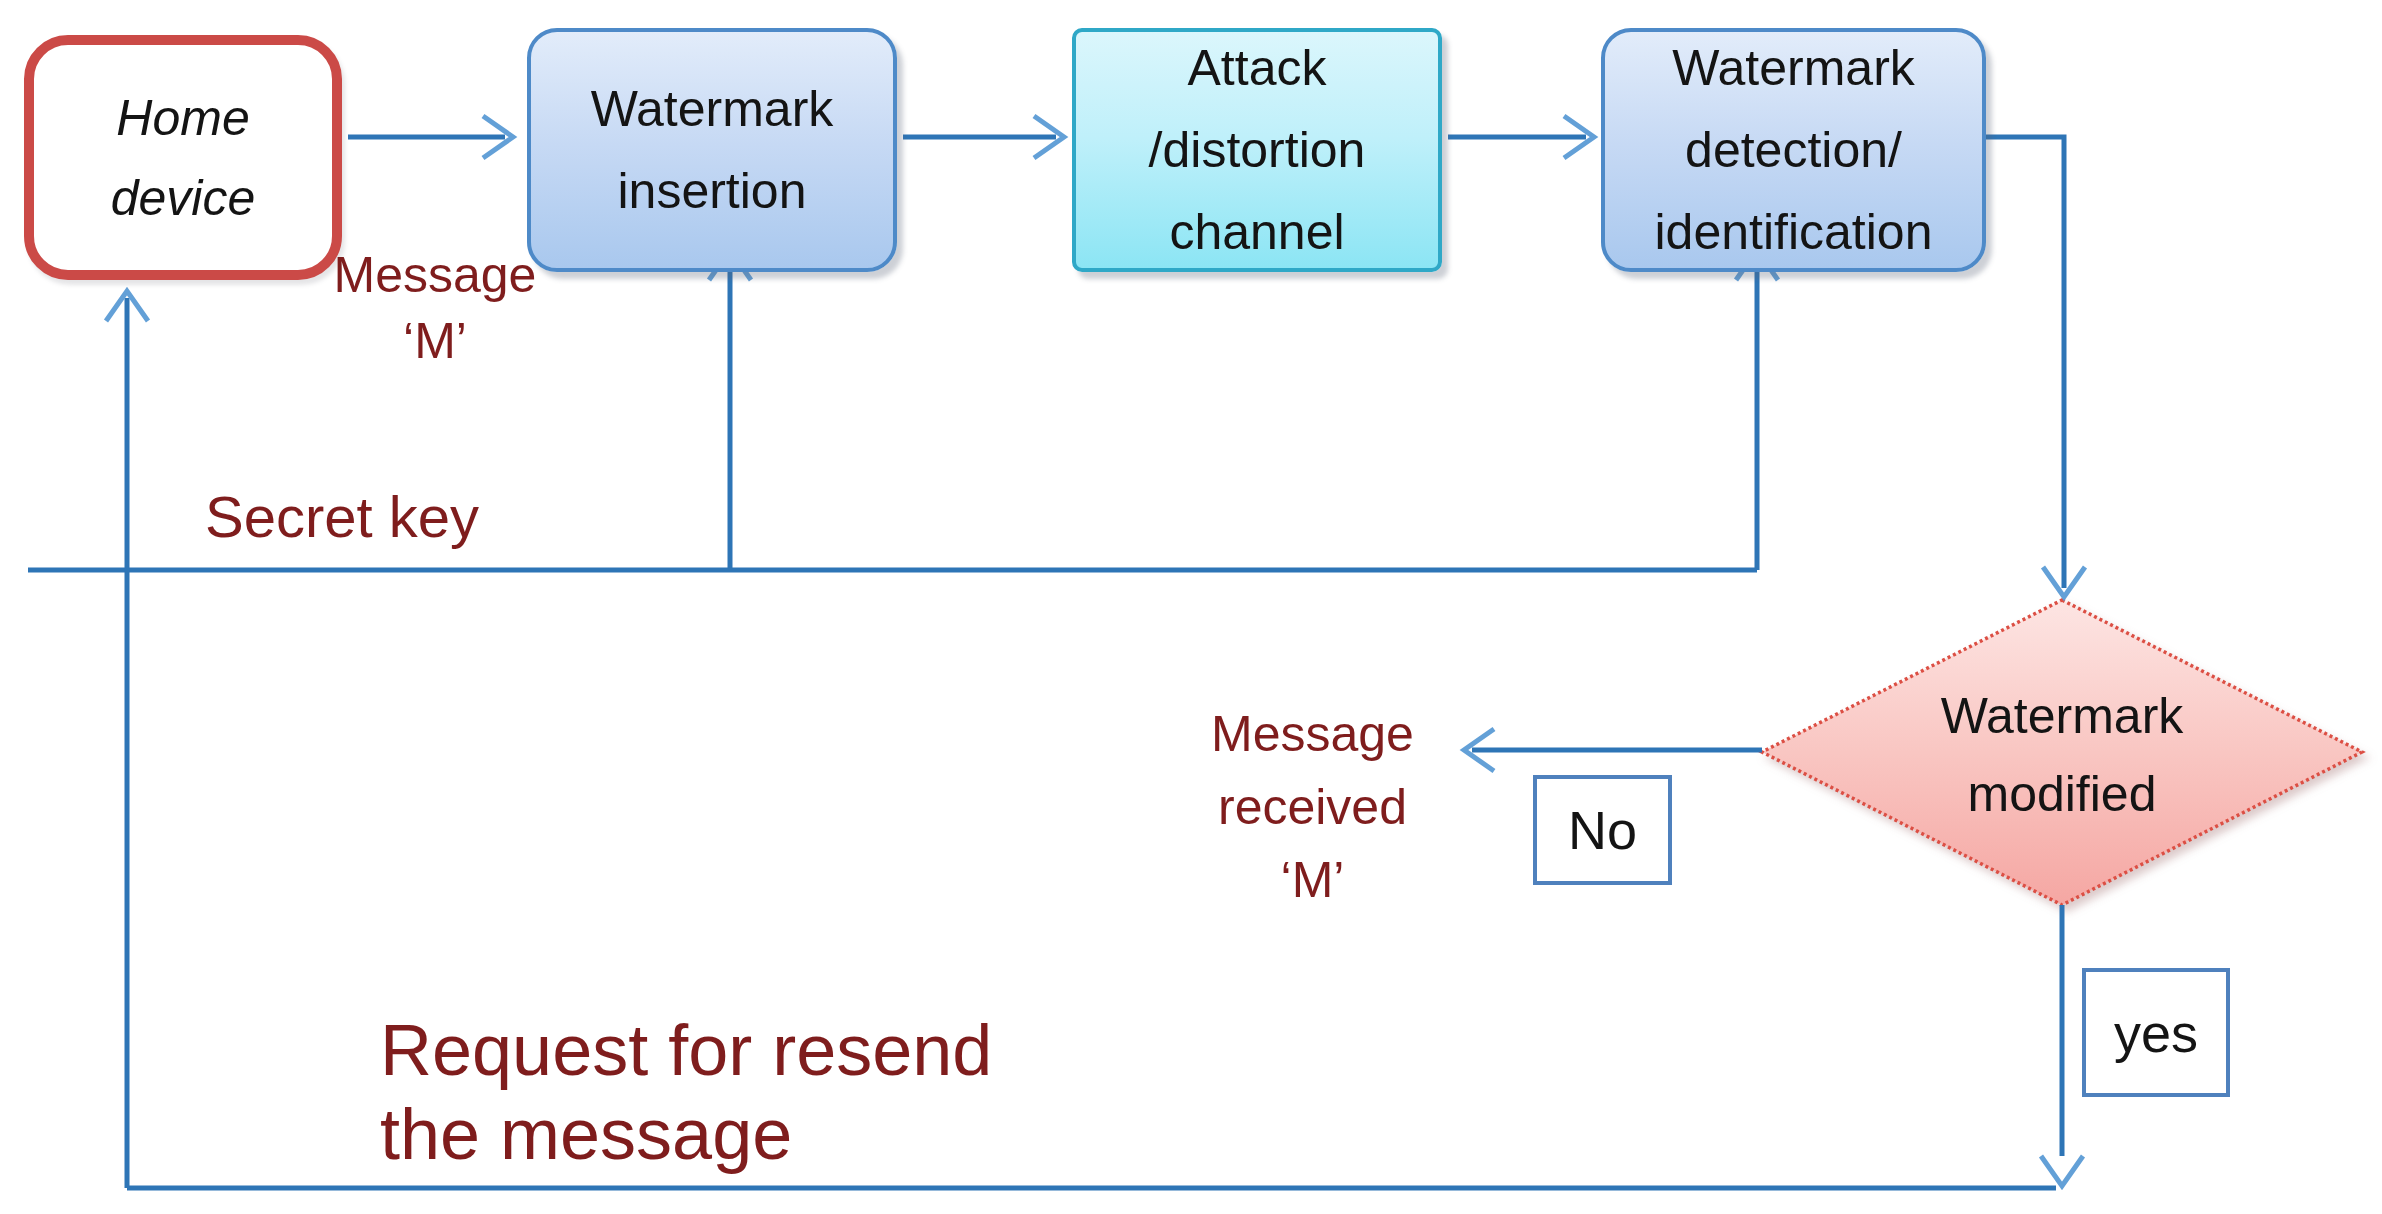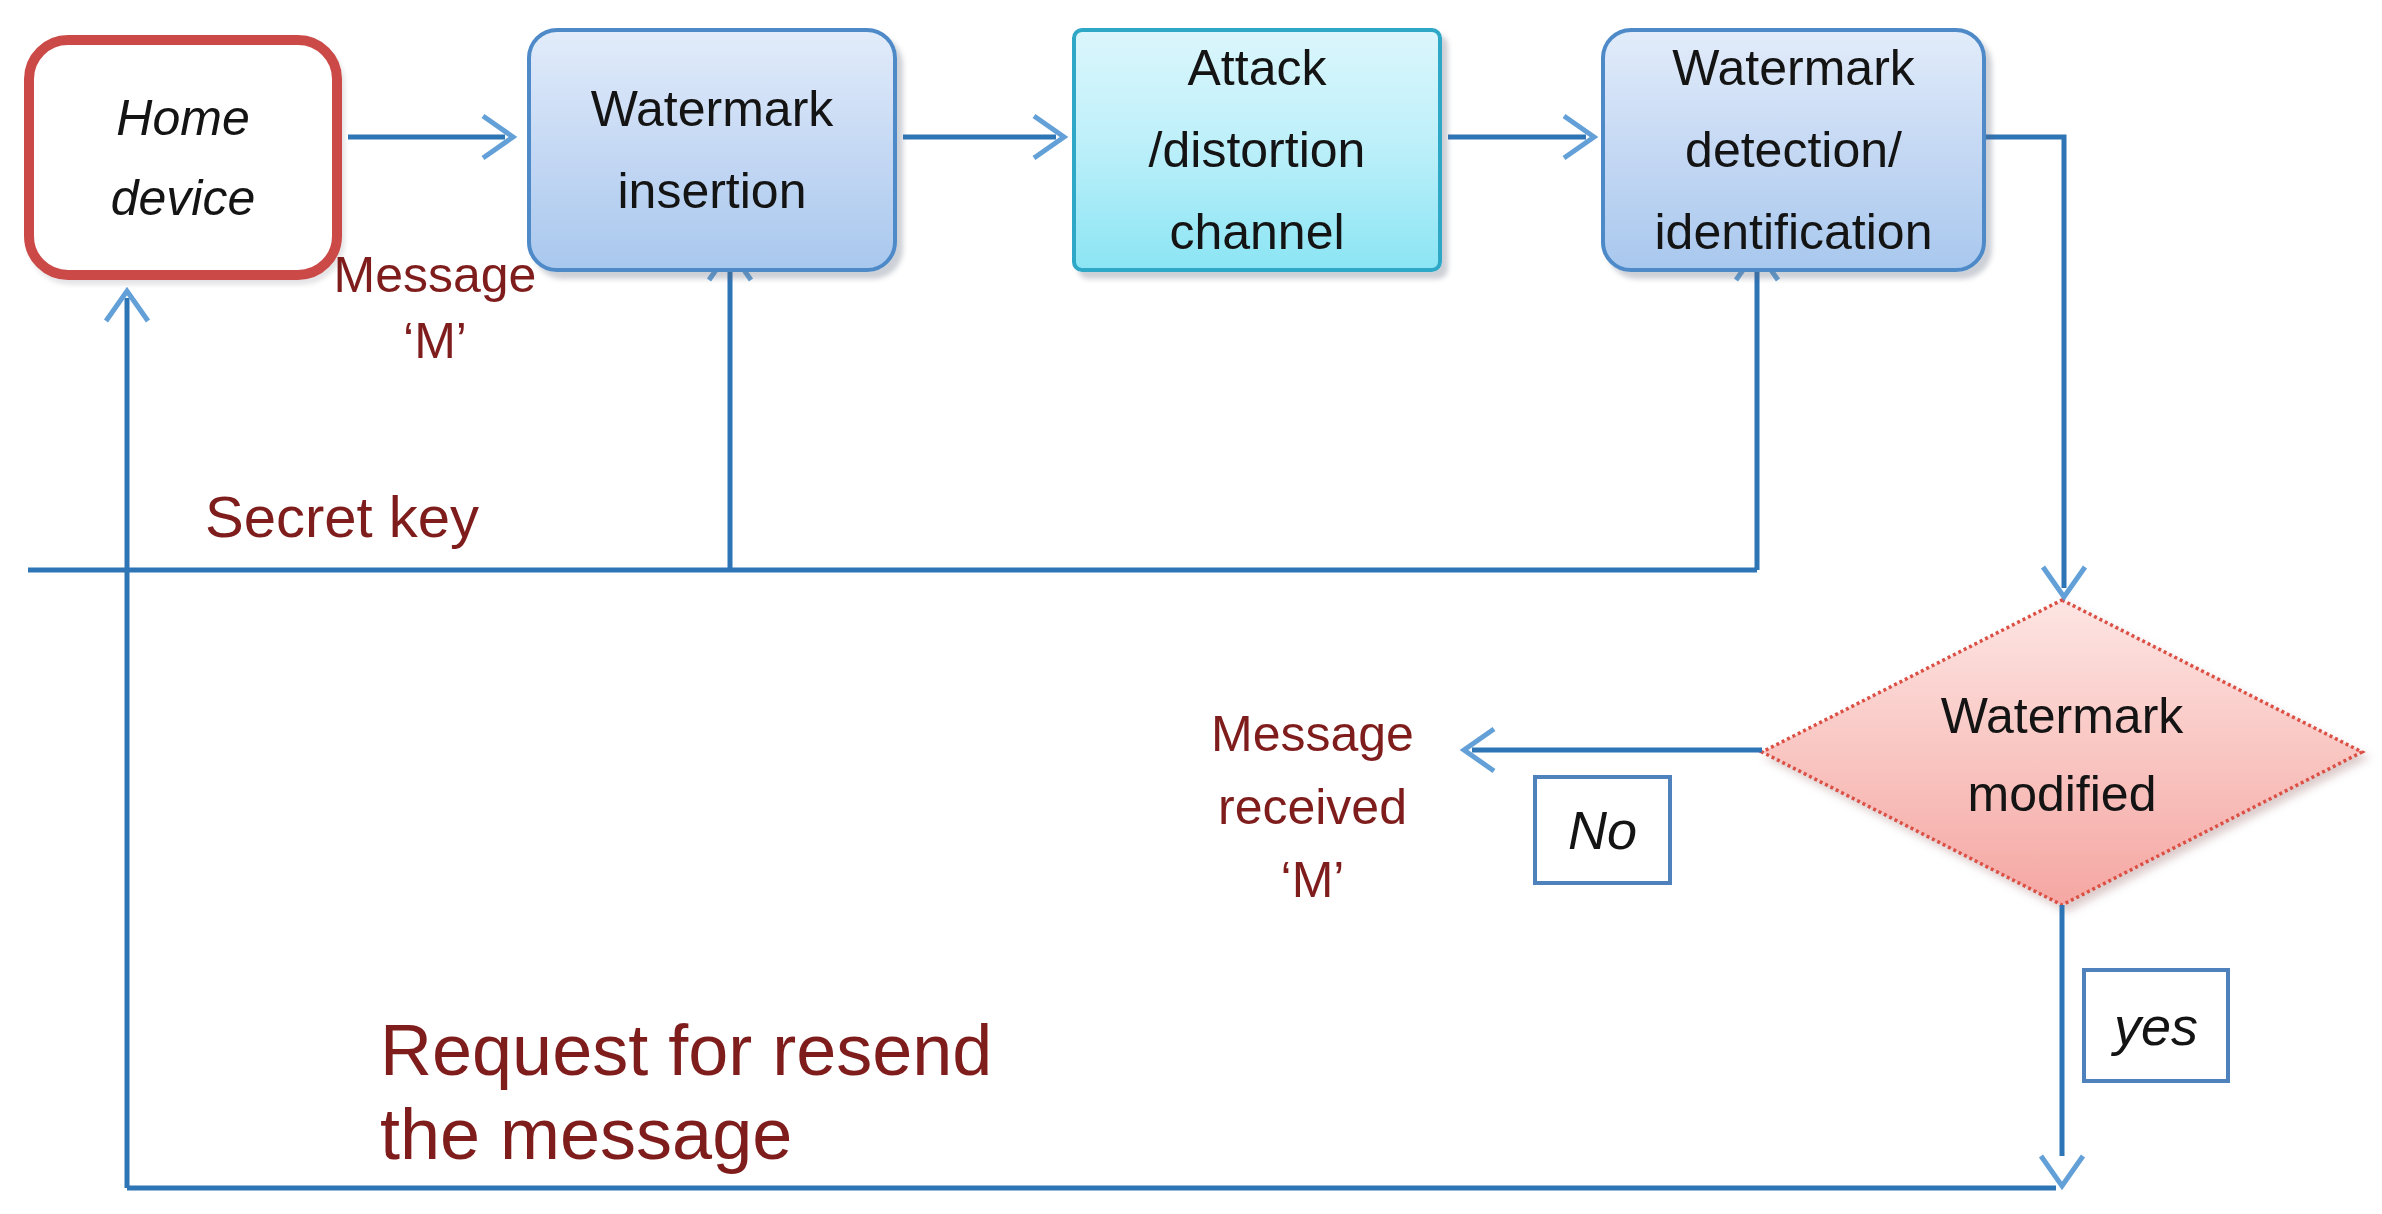--- a/index.html
+++ b/index.html
@@ -37,21 +37,20 @@
     background:linear-gradient(180deg,#dbf6fc 0%,#bff0fa 45%,#8ce5f4 100%);
     border:4px solid #2fa8c7;
     border-radius:10px;
     box-shadow:6px 7px 5px rgba(90,100,120,0.30);
   }
   .smallbox{
     background:#ffffff;
     border:4px solid #4f81bd;
     font-size:54px;line-height:60px;
     box-shadow:none;
-    font-style:italic;
   }
   .freelabel{
     position:absolute;
     white-space:pre-line;
     font-size:50px;line-height:66px;
     color:#7f1d1d;
   }
   .diamond-label{
     position:absolute;
     display:flex;align-items:center;justify-content:center;
@@ -126,21 +125,21 @@
 
   <div class="diamond-label" style="left:1812px;top:655px;width:500px;height:200px;">
     <span>Watermark
 modified</span>
   </div>
 
   <div class="node smallbox" style="left:1533px;top:775px;width:139px;height:110px;">
     <span>No</span>
   </div>
 
-  <div class="node smallbox" style="left:2082px;top:968px;width:148px;height:115px;">
+  <div class="node smallbox" style="left:2082px;top:968px;width:148px;height:129px;">
     <span>yes</span>
   </div>
 
   <div class="freelabel" style="left:330px;top:242px;width:210px;text-align:center;line-height:66px;">Message
 ‘M’</div>
 
   <div class="freelabel" style="left:205px;top:486px;font-size:58px;line-height:62px;">Secret key</div>
 
   <div class="freelabel" style="left:1160px;top:698px;width:305px;text-align:center;line-height:73px;">Message
 received

